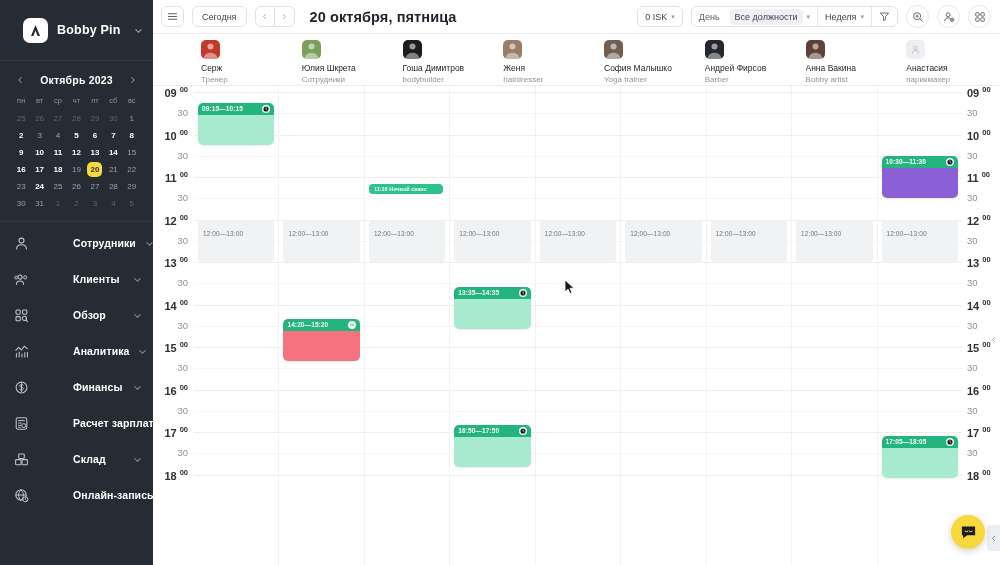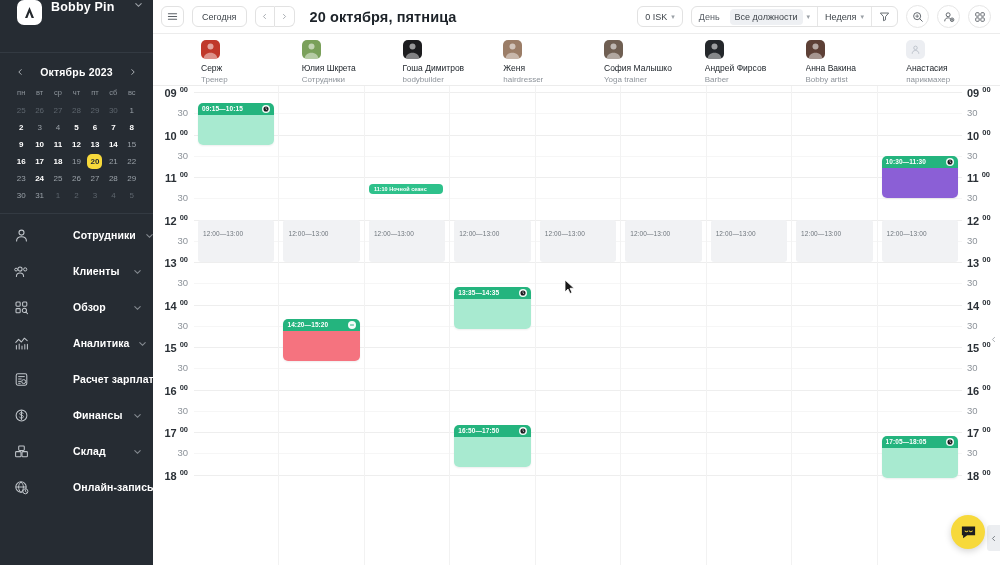--- a/index.html
+++ b/index.html
@@ -14,23 +14,23 @@
   
   .sidebar {
     width: 153px; height: 565px;
     background: #262c33;
     color: #ffffff;
     flex: 0 0 153px;
     position: relative;
     overflow: hidden;
   }
   .brand {
-    height: 53px;
-    display: flex; align-items: flex-start;
-    padding: 0 10px 0 17px;
+    height: 61px;
+    display: flex; align-items: center;
+    padding: 0 10px 0 23px;
     gap: 9px;
     border-bottom: 1px solid #333a42;
   }
   .brand-logo {
     width: 25px; height: 25px;
     background: #ffffff;
     border-radius: 7px;
     display: flex; align-items: center; justify-content: center;
     flex: 0 0 25px;
   }
@@ -365,41 +365,41 @@
           <span class="mi-label">Аналитика</span>
           <span class="mi-chev">
             <svg width="9" height="9" viewBox="0 0 10 10">
               <path d="M2 4 L5 7 L8 4" stroke="#b9bfc5" stroke-width="1.2" fill="none" stroke-linecap="round"></path>
             </svg>
           </span>
         </div>
         <div class="menu-item">
           <span class="mi-icon">
             <svg width="15" height="15" viewBox="0 0 15 15">
+              <circle cx="7.5" cy="7.5" r="5.4" stroke="#cdd2d7" stroke-width="1.05" fill="none"></circle>
+              <path d="M9.2 5.5c-.4-.7-1.1-1-1.8-1-1 0-1.7.5-1.7 1.3 0 1.9 3.6.8 3.6 2.8 0 .9-.8 1.5-1.9 1.5-.8 0-1.5-.3-1.9-1M7.5 3.5v8" stroke="#cdd2d7" stroke-width="1" fill="none" stroke-linecap="round"></path>
+            </svg>
+          </span>
+          <span class="mi-label">Финансы</span>
+          <span class="mi-chev">
+            <svg width="9" height="9" viewBox="0 0 10 10">
+              <path d="M2 4 L5 7 L8 4" stroke="#b9bfc5" stroke-width="1.2" fill="none" stroke-linecap="round"></path>
+            </svg>
+          </span>
+        </div>
+        <div class="menu-item">
+          <span class="mi-icon">
+            <svg width="15" height="15" viewBox="0 0 15 15">
               <rect x="2.2" y="1.8" width="10.6" height="11.4" rx="1.6" stroke="#cdd2d7" stroke-width="1.05" fill="none"></rect>
               <path d="M4.6 4.6h5.8M4.6 7h2.6" stroke="#cdd2d7" stroke-width="1" stroke-linecap="round"></path>
               <circle cx="9.7" cy="9.6" r="2" stroke="#cdd2d7" stroke-width="1" fill="none"></circle>
               <path d="M4.6 9.4h2.1M4.6 11.3h1.6" stroke="#cdd2d7" stroke-width="1" stroke-linecap="round"></path>
             </svg>
           </span>
           <span class="mi-label">Расчет зарплат</span>
-          <span class="mi-chev">
-            <svg width="9" height="9" viewBox="0 0 10 10">
-              <path d="M2 4 L5 7 L8 4" stroke="#b9bfc5" stroke-width="1.2" fill="none" stroke-linecap="round"></path>
-            </svg>
-          </span>
-        </div>
-        <div class="menu-item">
-          <span class="mi-icon">
-            <svg width="15" height="15" viewBox="0 0 15 15">
-              <circle cx="7.5" cy="7.5" r="5.4" stroke="#cdd2d7" stroke-width="1.05" fill="none"></circle>
-              <path d="M9.2 5.5c-.4-.7-1.1-1-1.8-1-1 0-1.7.5-1.7 1.3 0 1.9 3.6.8 3.6 2.8 0 .9-.8 1.5-1.9 1.5-.8 0-1.5-.3-1.9-1M7.5 3.5v8" stroke="#cdd2d7" stroke-width="1" fill="none" stroke-linecap="round"></path>
-            </svg>
-          </span>
-          <span class="mi-label">Финансы</span>
           <span class="mi-chev">
             <svg width="9" height="9" viewBox="0 0 10 10">
               <path d="M2 4 L5 7 L8 4" stroke="#b9bfc5" stroke-width="1.2" fill="none" stroke-linecap="round"></path>
             </svg>
           </span>
         </div>
         <div class="menu-item">
           <span class="mi-icon">
             <svg width="15" height="15" viewBox="0 0 15 15">
               <rect x="4.7" y="1.9" width="5.6" height="4.6" rx=".9" stroke="#cdd2d7" stroke-width="1.05" fill="none"></rect>

